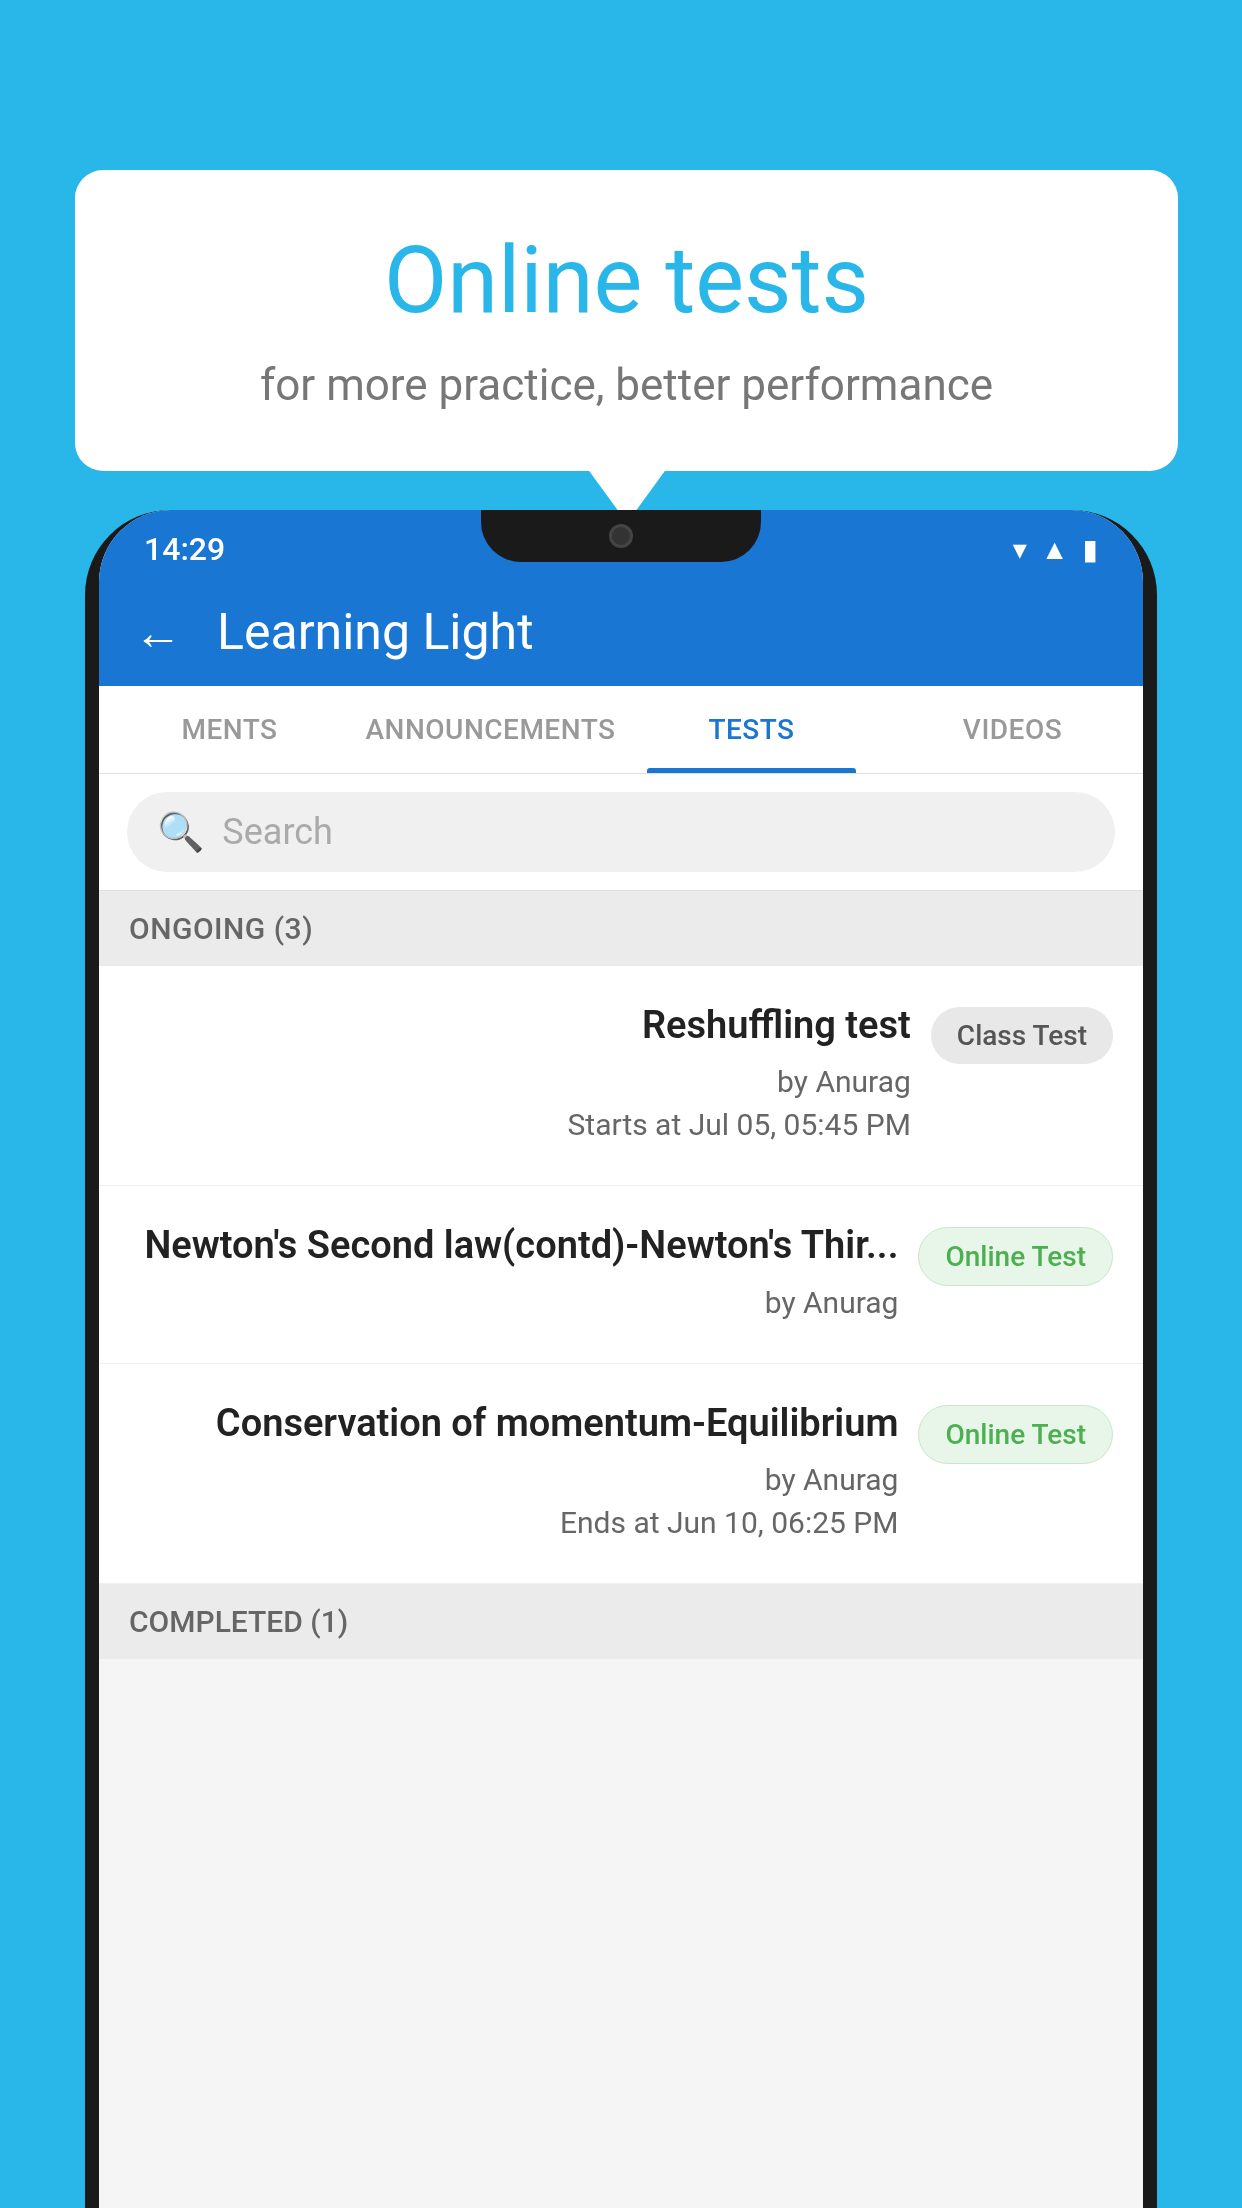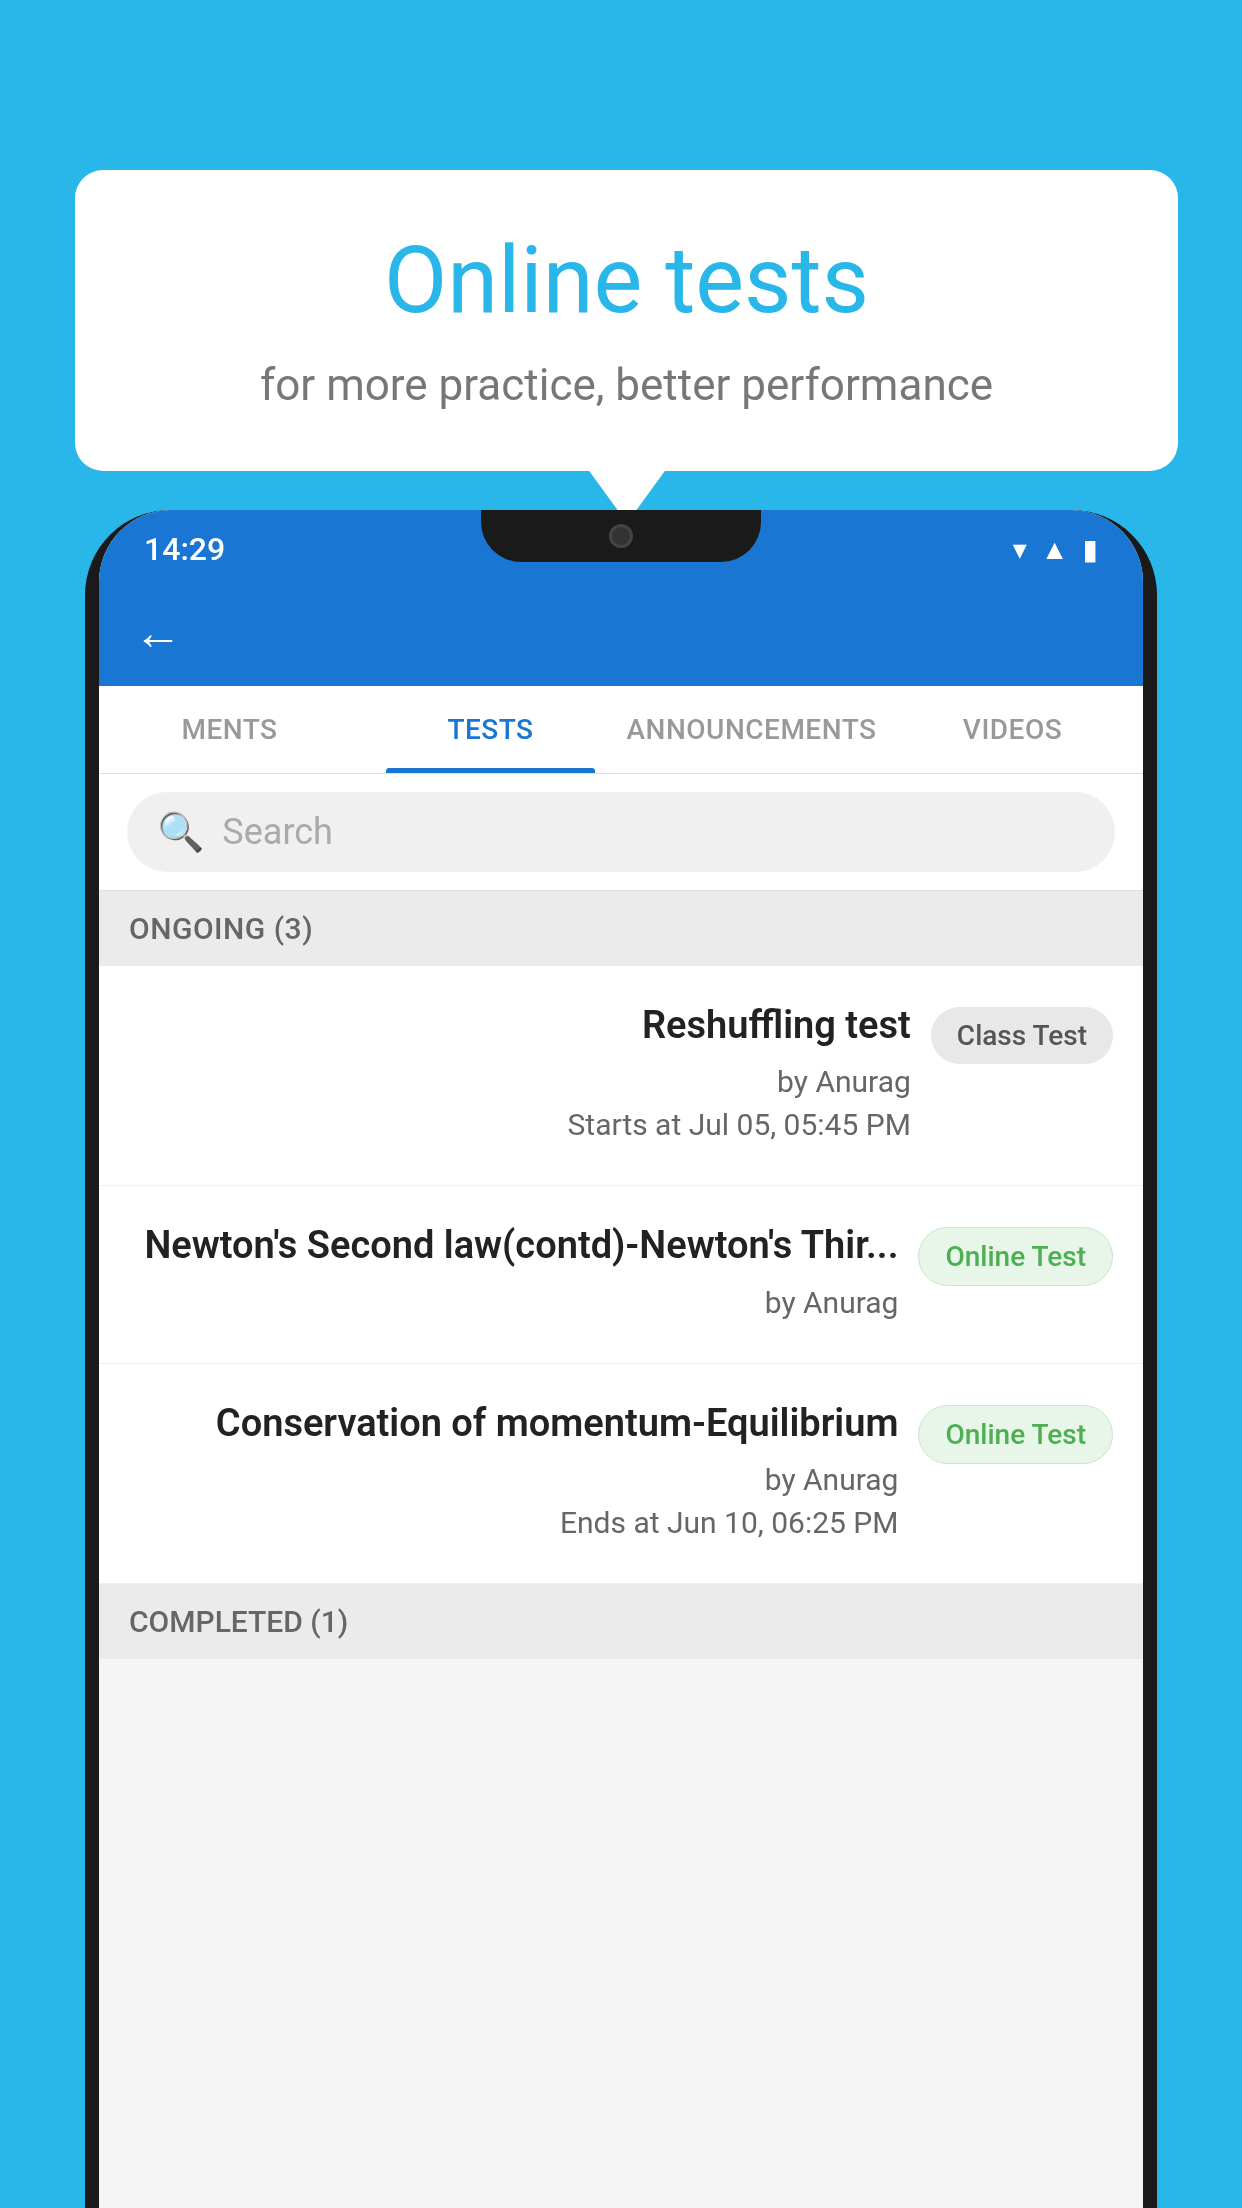--- a/index.html
+++ b/index.html
@@ -313,31 +313,32 @@
       <span class="status-time">14:29</span>
       <div class="status-icons">
         <span class="status-icon">▾</span>
         <span class="status-icon">▲</span>
         <span class="status-icon">▮</span>
       </div>
     </div>
 
     <div class="app-header">
       <span class="back-arrow">←</span>
+      <span class="app-title">Learning Light</span>
     </div>
 
     <div class="tabs-bar">
       <div class="tab-item">
         <span>MENTS</span>
       </div>
+      <div class="tab-item">
+        <span>ANNOUNCEMENTS</span>
+      </div>
       <div class="tab-item active">
         <span>TESTS</span>
-      </div>
-      <div class="tab-item">
-        <span>ANNOUNCEMENTS</span>
       </div>
       <div class="tab-item">
         <span>VIDEOS</span>
       </div>
     </div>
 
     <div class="search-container">
       <div class="search-input-wrap">
         <span class="search-icon-inner">🔍</span>
         <span class="search-placeholder-text">Search</span>

